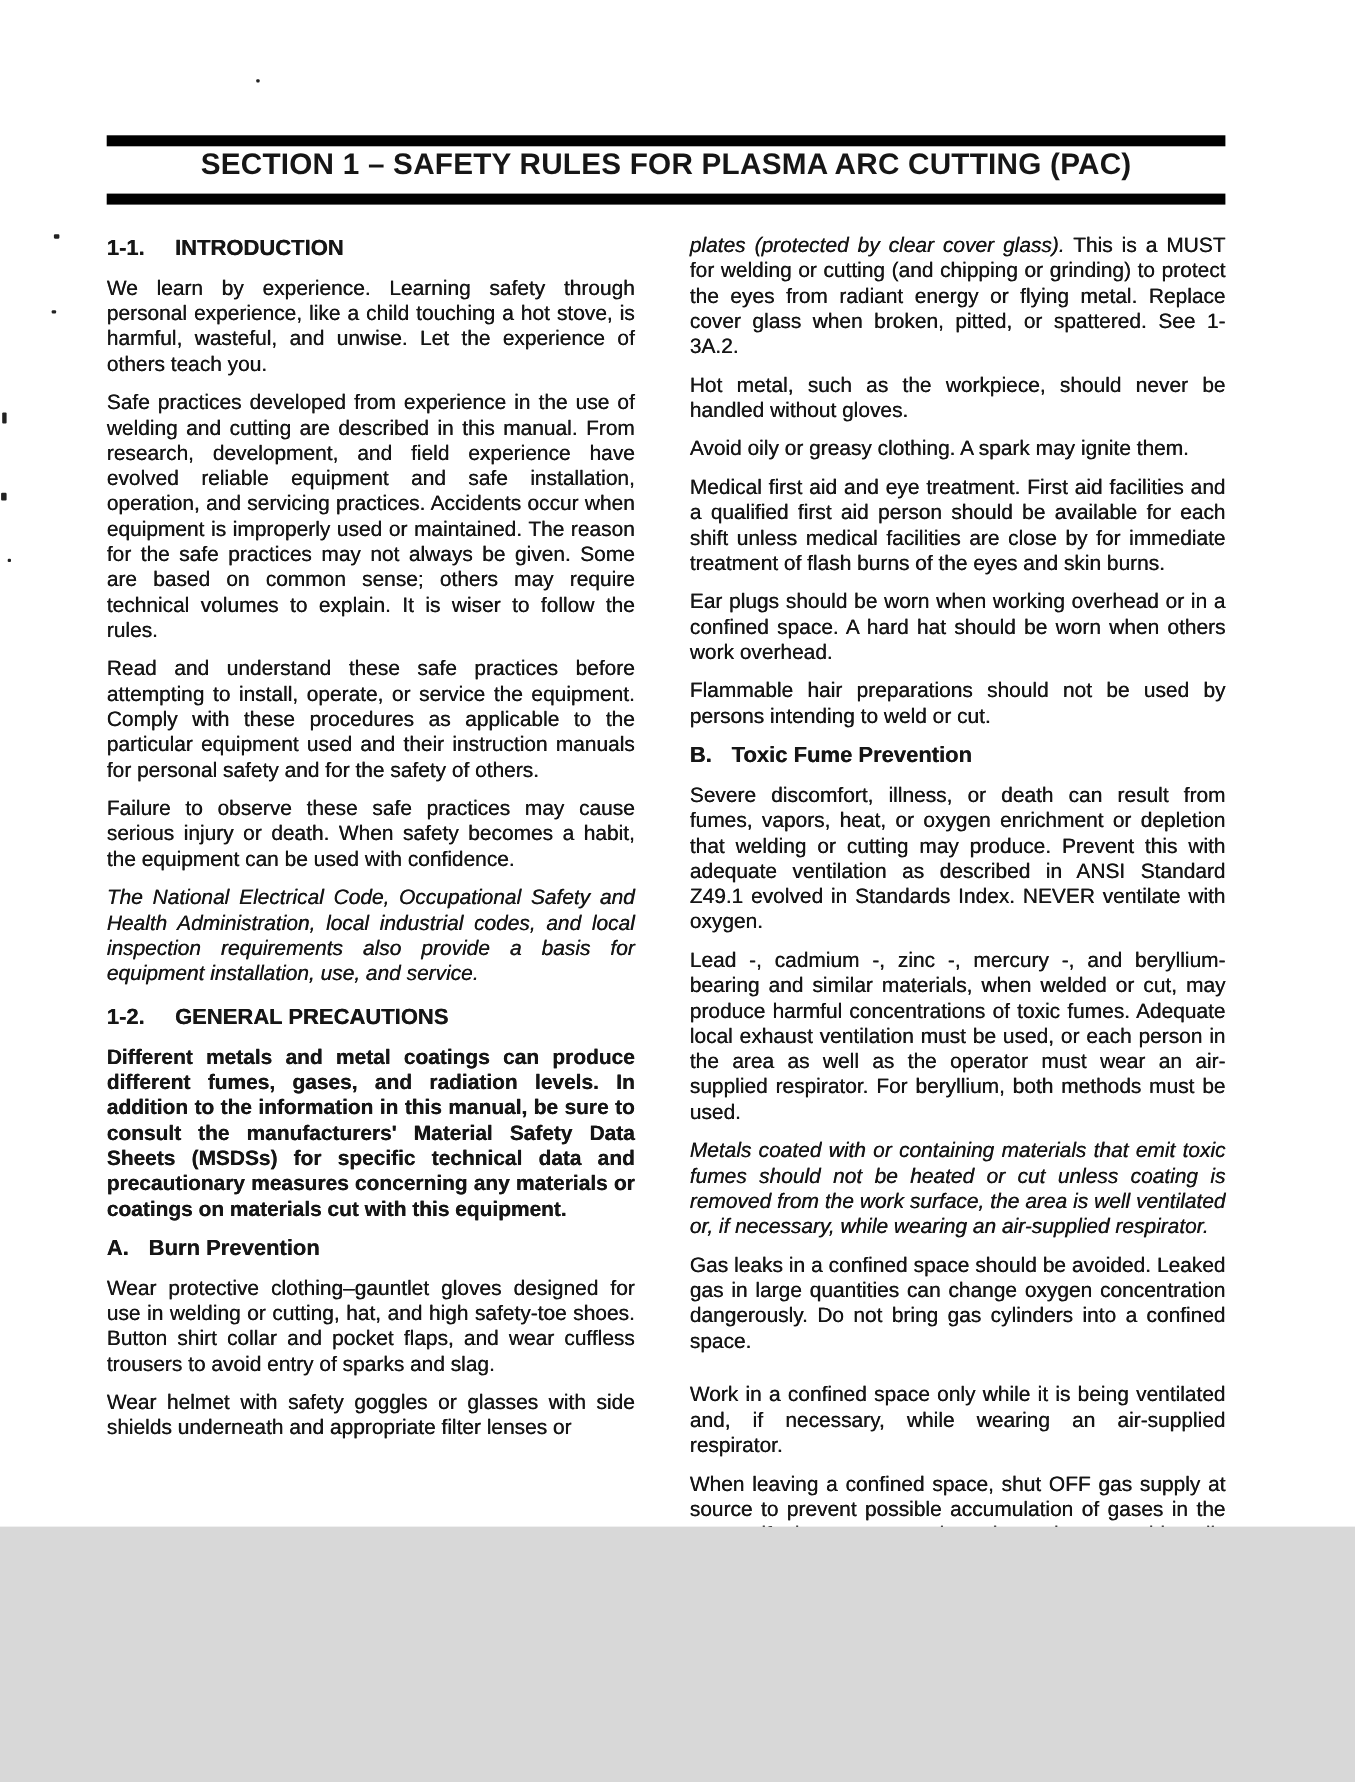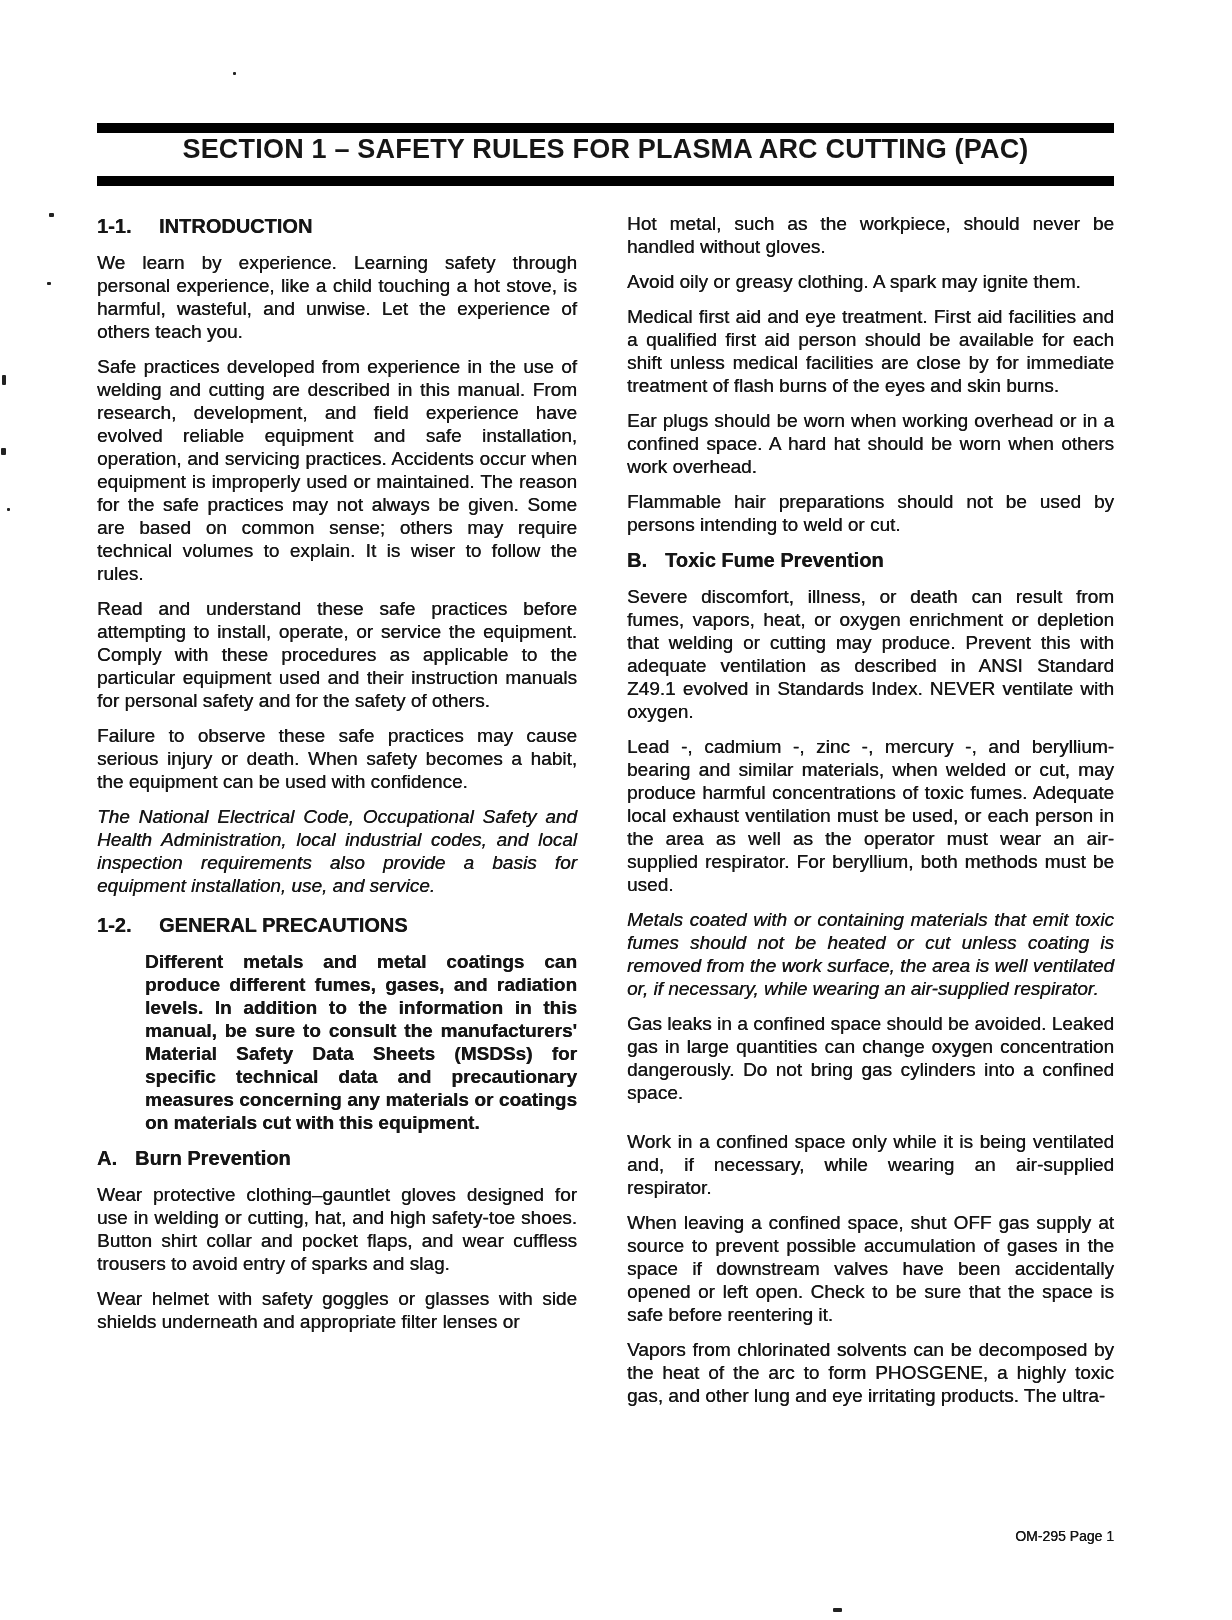--- a/index.html
+++ b/index.html
@@ -1,18 +1,18 @@
 <!DOCTYPE html>
 <html><head>
 <meta charset="utf-8">
 <style>
   html,body{margin:0;padding:0;background:#d8d8d8;}
   .page{
     position:relative;
-    width:1232px;height:1620px;
+    width:1232px;height:1388px;
     margin:0 auto;
     background:#ffffff;
     overflow:hidden;
     font-family:"Liberation Sans",sans-serif;
     color:#161616;
   }
   
   .rule{position:absolute;left:97px;width:1017px;height:10px;background:#000;}
   .rule-top{top:123px;}
   .rule-bottom{top:176px;}
@@ -27,21 +27,21 @@
     display:flex;gap:50px;align-items:flex-start;
   }
   .col{width:480px;flex:none;}
   .col-right{width:487px;}
   .para{
     margin:0 0 12px;
     font-size:19px;line-height:23px;
     text-align:justify;
     text-shadow:.3px 0 0 currentColor; 
   }
-  .para.bold{font-weight:700;margin-left:48px;}
+  .para.bold{font-weight:700;}
   .para.italic{font-style:italic;}
   .para.gap-before{margin-top:26px;}
   .heading{
     display:flex;font-weight:700;font-size:20px;line-height:24px;
     text-shadow:.3px 0 0 currentColor;
   }
   .heading.sec{margin:16px 0 13px;}
   .heading.sec:first-child{margin-top:2px;}
   .heading.sub{margin:8px 0 13px;}
   .heading .hnum{flex:none;width:62px;}
@@ -80,20 +80,21 @@
         </div>
         <p class="para bold">Different metals and metal coatings can produce different fumes, gases, and radiation levels. In addition to the information in this manual, be sure to consult the manufacturers' Material Safety Data Sheets (MSDSs) for specific technical data and precautionary measures concerning any materials or coatings on materials cut with this equipment.</p>
         <div class="heading sub">
           <span class="hnum">A.</span>
           <span class="hlabel">Burn Prevention</span>
         </div>
         <p class="para">Wear protective clothing–gauntlet gloves designed for use in welding or cutting, hat, and high safety-toe shoes. Button shirt collar and pocket flaps, and wear cuffless trousers to avoid entry of sparks and slag.</p>
         <p class="para">Wear helmet with safety goggles or glasses with side shields underneath and appropriate filter lenses or</p>
       </div>
     <div class="col col-right">
+        <p class="para"><i>plates (protected by clear cover glass).</i> This is a MUST for welding or cutting (and chipping or grinding) to protect the eyes from radiant energy or flying metal. Replace cover glass when broken, pitted, or spattered. See 1-3A.2.</p>
         <p class="para">Hot metal, such as the workpiece, should never be handled without gloves.</p>
         <p class="para">Avoid oily or greasy clothing. A spark may ignite them.</p>
         <p class="para">Medical first aid and eye treatment. First aid facilities and a qualified first aid person should be available for each shift unless medical facilities are close by for immediate treatment of flash burns of the eyes and skin burns.</p>
         <p class="para">Ear plugs should be worn when working overhead or in a confined space. A hard hat should be worn when others work overhead.</p>
         <p class="para">Flammable hair preparations should not be used by persons intending to weld or cut.</p>
         <div class="heading sub">
           <span class="hnum">B.</span>
           <span class="hlabel">Toxic Fume Prevention</span>
         </div>
         <p class="para">Severe discomfort, illness, or death can result from fumes, vapors, heat, or oxygen enrichment or depletion that welding or cutting may produce. Prevent this with adequate ventilation as described in ANSI Standard Z49.1 evolved in Standards Index. NEVER ventilate with oxygen.</p>

